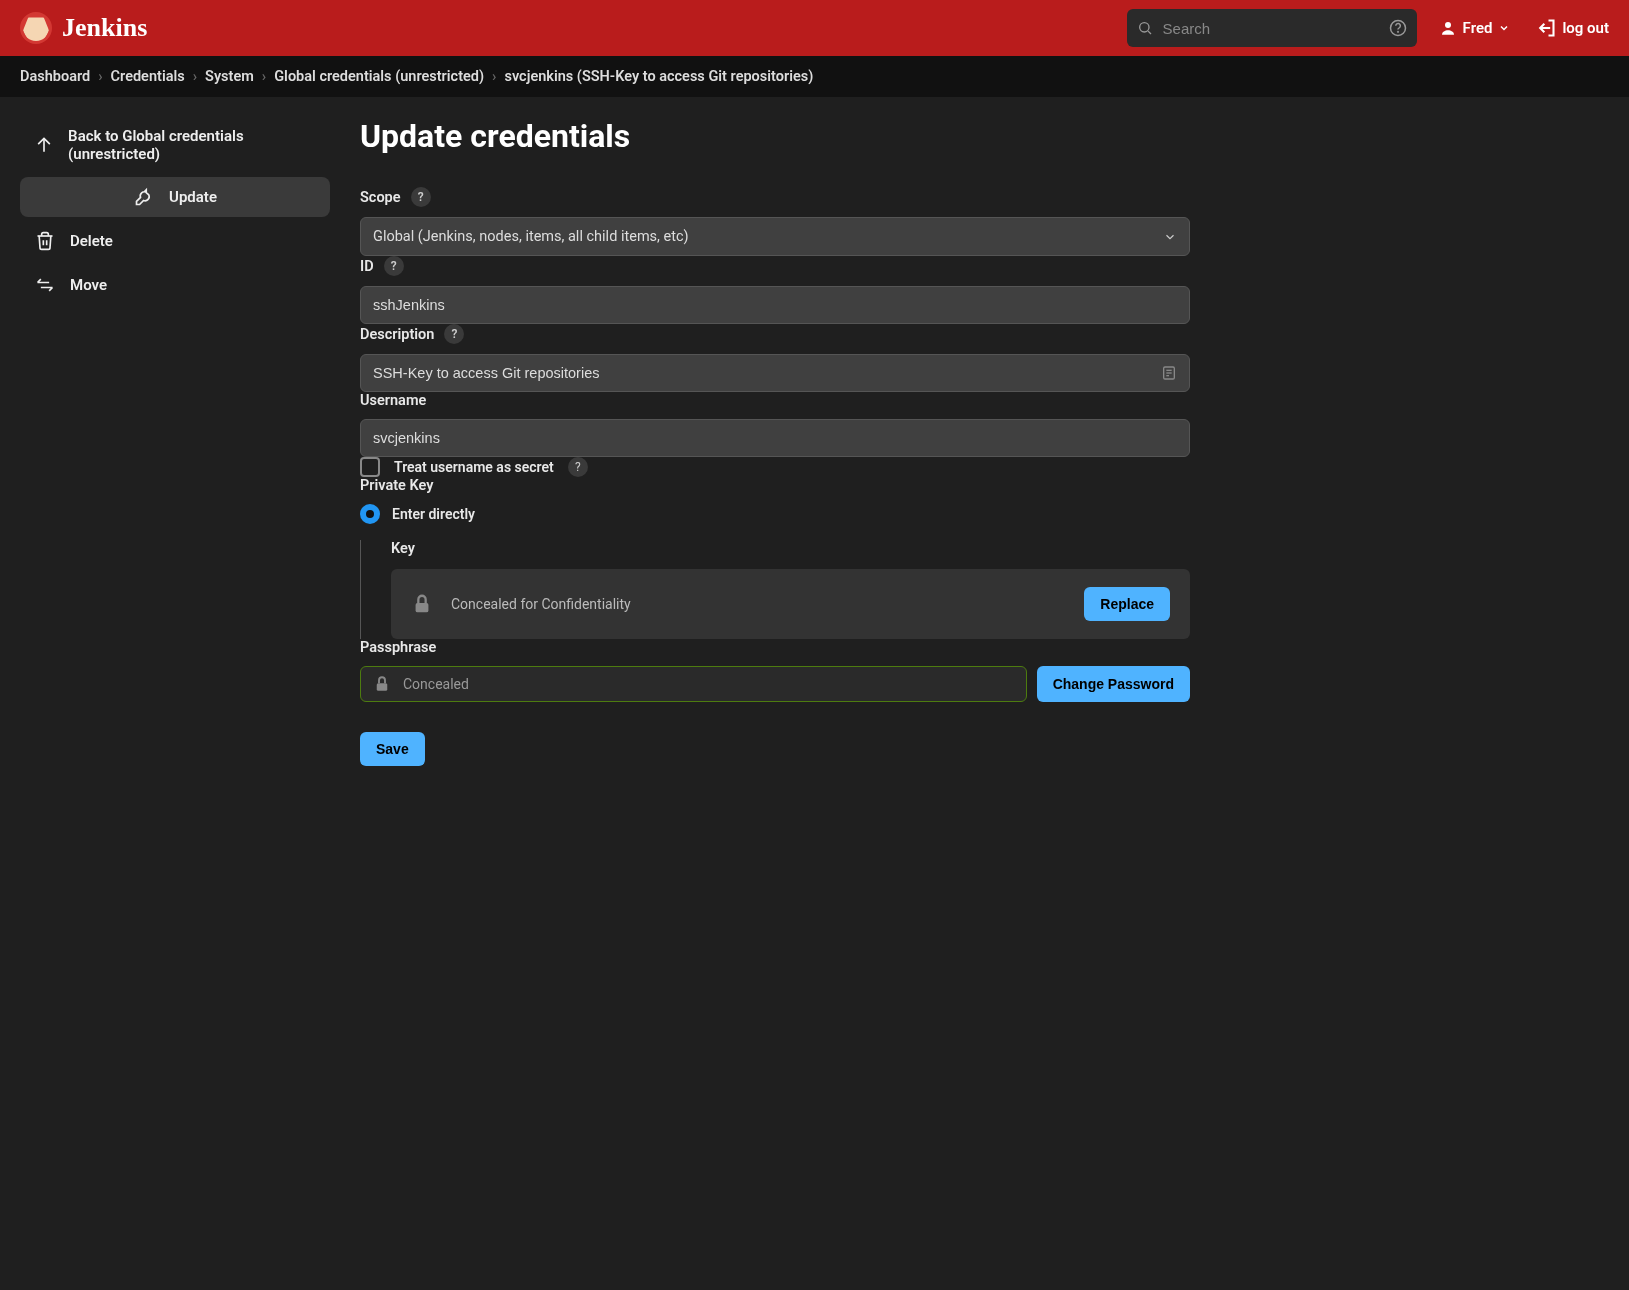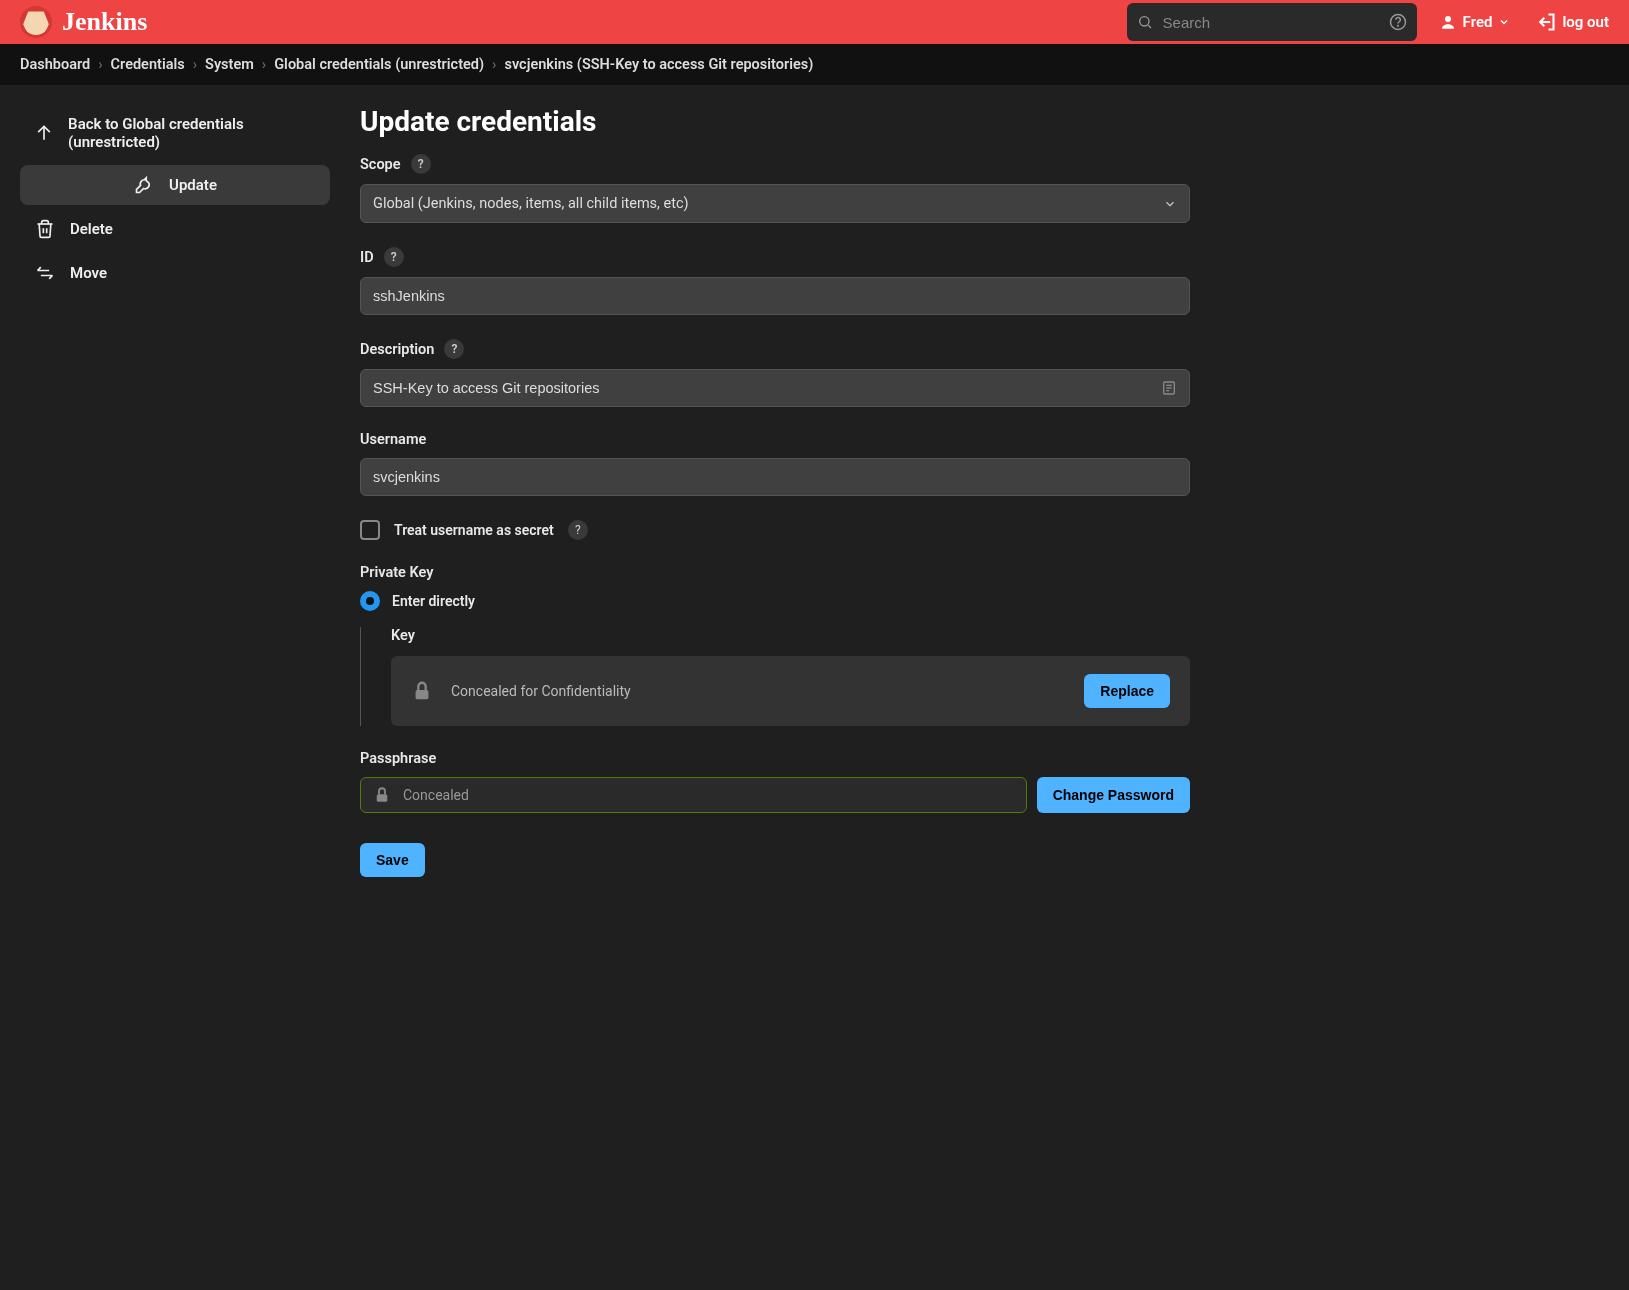--- a/index.html
+++ b/index.html
@@ -5,22 +5,22 @@
     * { box-sizing: border-box; margin: 0; padding: 0; }
     body {
       background: #1f1f1f;
       color: #e8e8e8;
       font-family: -apple-system, BlinkMacSystemFont, "Segoe UI", Roboto, Helvetica, Arial, sans-serif;
       font-size: 14px;
       min-height: 1000px;
     }
     
     .header {
-      background: #ef4444;
-      height: 44px;
+      background: #b91c1c;
+      height: 56px;
       display: flex;
       align-items: center;
       padding: 0 20px;
       gap: 12px;
     }
     .logo-wrap {
       display: flex;
       align-items: center;
       gap: 10px;
       margin-right: auto;
@@ -117,26 +117,26 @@
       font-weight: 600;
       font-size: 15px;
       cursor: pointer;
       margin-bottom: 4px;
     }
     .side-item.active { background: #3a3a3a; justify-content: center; }
     .side-item .sicon { width: 22px; display:flex; justify-content:center; }
     
     .content { flex: 1; max-width: 830px; }
     h1 {
-      font-size: 28px;
+      font-size: 32px;
       font-weight: 700;
       color: #fff;
-      margin-bottom: 16px;
-    }
-    .field-group { margin-bottom: 24px; }
+      margin-bottom: 32px;
+    }
+    .field-group { }
     .field-label {
       display: flex;
       align-items: center;
       gap: 10px;
       font-weight: 600;
       font-size: 14.5px;
       margin-bottom: 10px;
     }
     .help-badge {
       width: 20px; height: 20px;

